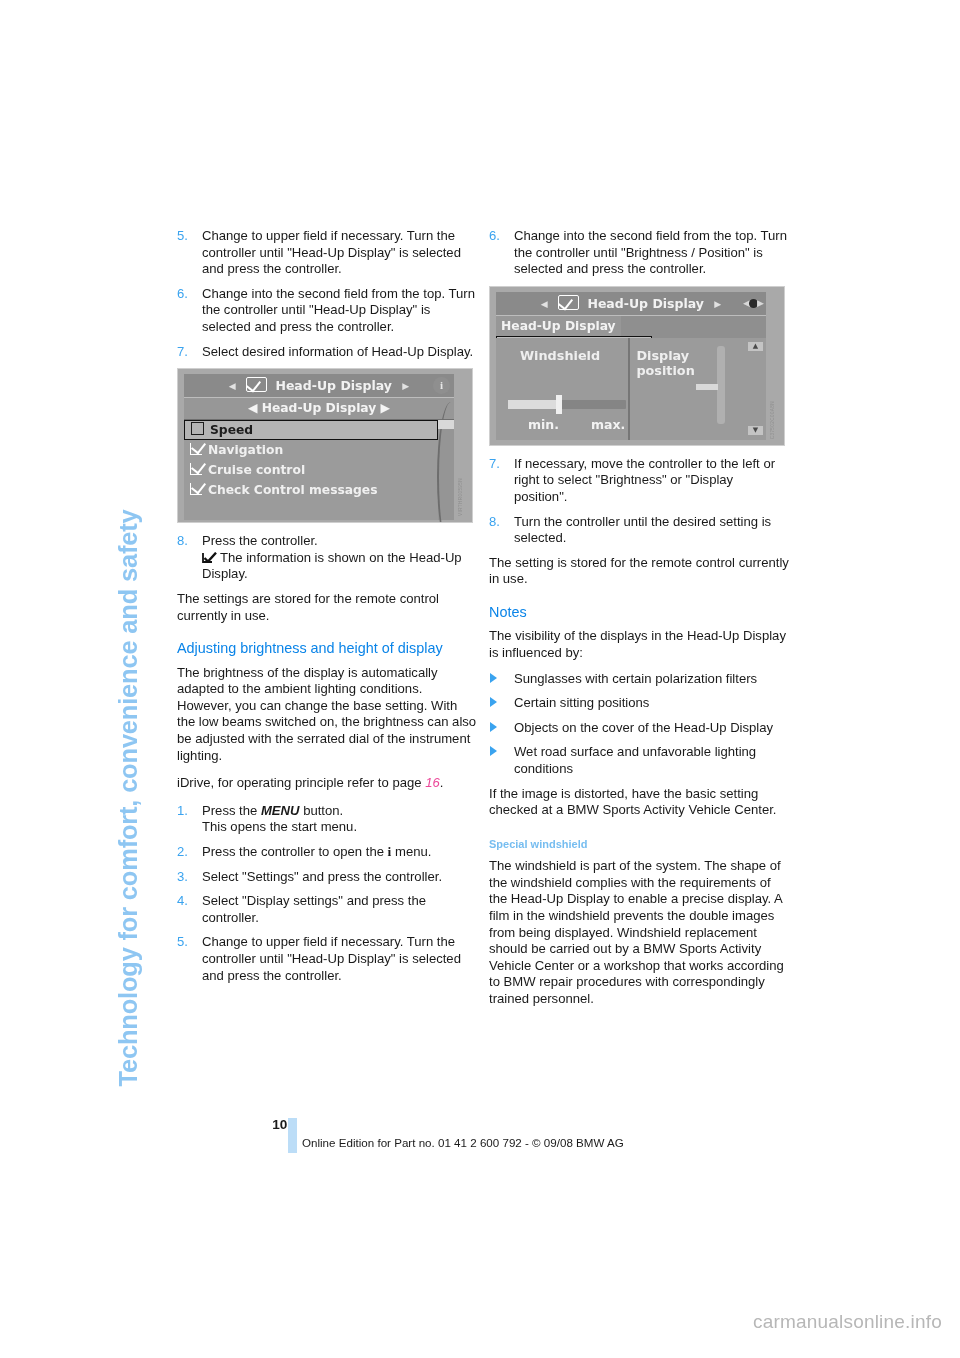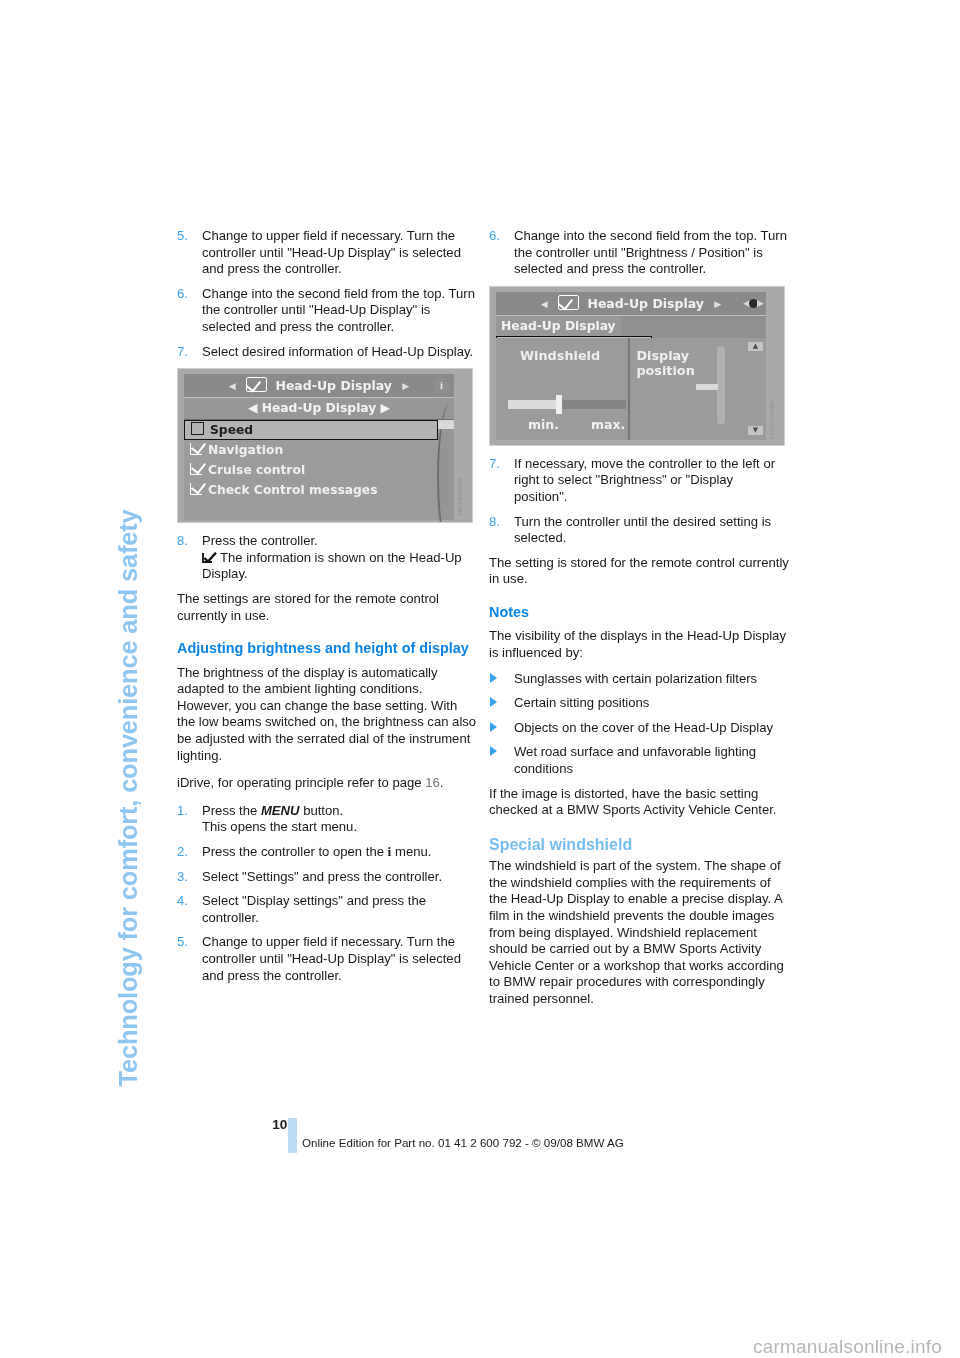--- a/index.html
+++ b/index.html
@@ -90,34 +90,34 @@
     width: 0; height: 0;
     border-left: 7px solid #3aa3ef;
     border-top: 5px solid transparent;
     border-bottom: 5px solid transparent;
   }
 
   
   h2.head-strong {
     font-size: 14.4px;
     line-height: 17.5px;
-    font-weight: bold;
+    font-weight: normal;
     color: #0a84e8;
     margin: 16px 0 7px 0;
   }
   h2.head-light {
-    font-size: 16px;
+    font-size: 11px;
     line-height: 17.5px;
     font-weight: bold;
     color: #76bdf0;
     margin: 17px 0 5px 0;
   }
 
   .bold { font-weight: bold; font-style: italic; }
-  .pageref { color: #737373; }
+  .pageref { color: #ec4899; font-style: italic; }
 
   
   .inline-check {
     display: inline-block;
     width: 15px;
     height: 11px;
     position: relative;
     top: 1px;
     margin-right: 3px;
   }
@@ -471,21 +471,21 @@
     top: 19px;
     font-size: 11.6px;
     color: #1a1a1a;
     white-space: nowrap;
   }
 
   
   #watermark {
     position: absolute;
     right: 18px;
-    bottom: 0;
+    bottom: 25px;
     font-size: 19px;
     color: #b7b7b7;
     letter-spacing: 0.2px;
     font-family: "Liberation Sans", sans-serif;
   }
 </style>
 </head>
 <body>
 
 <div id="page">

